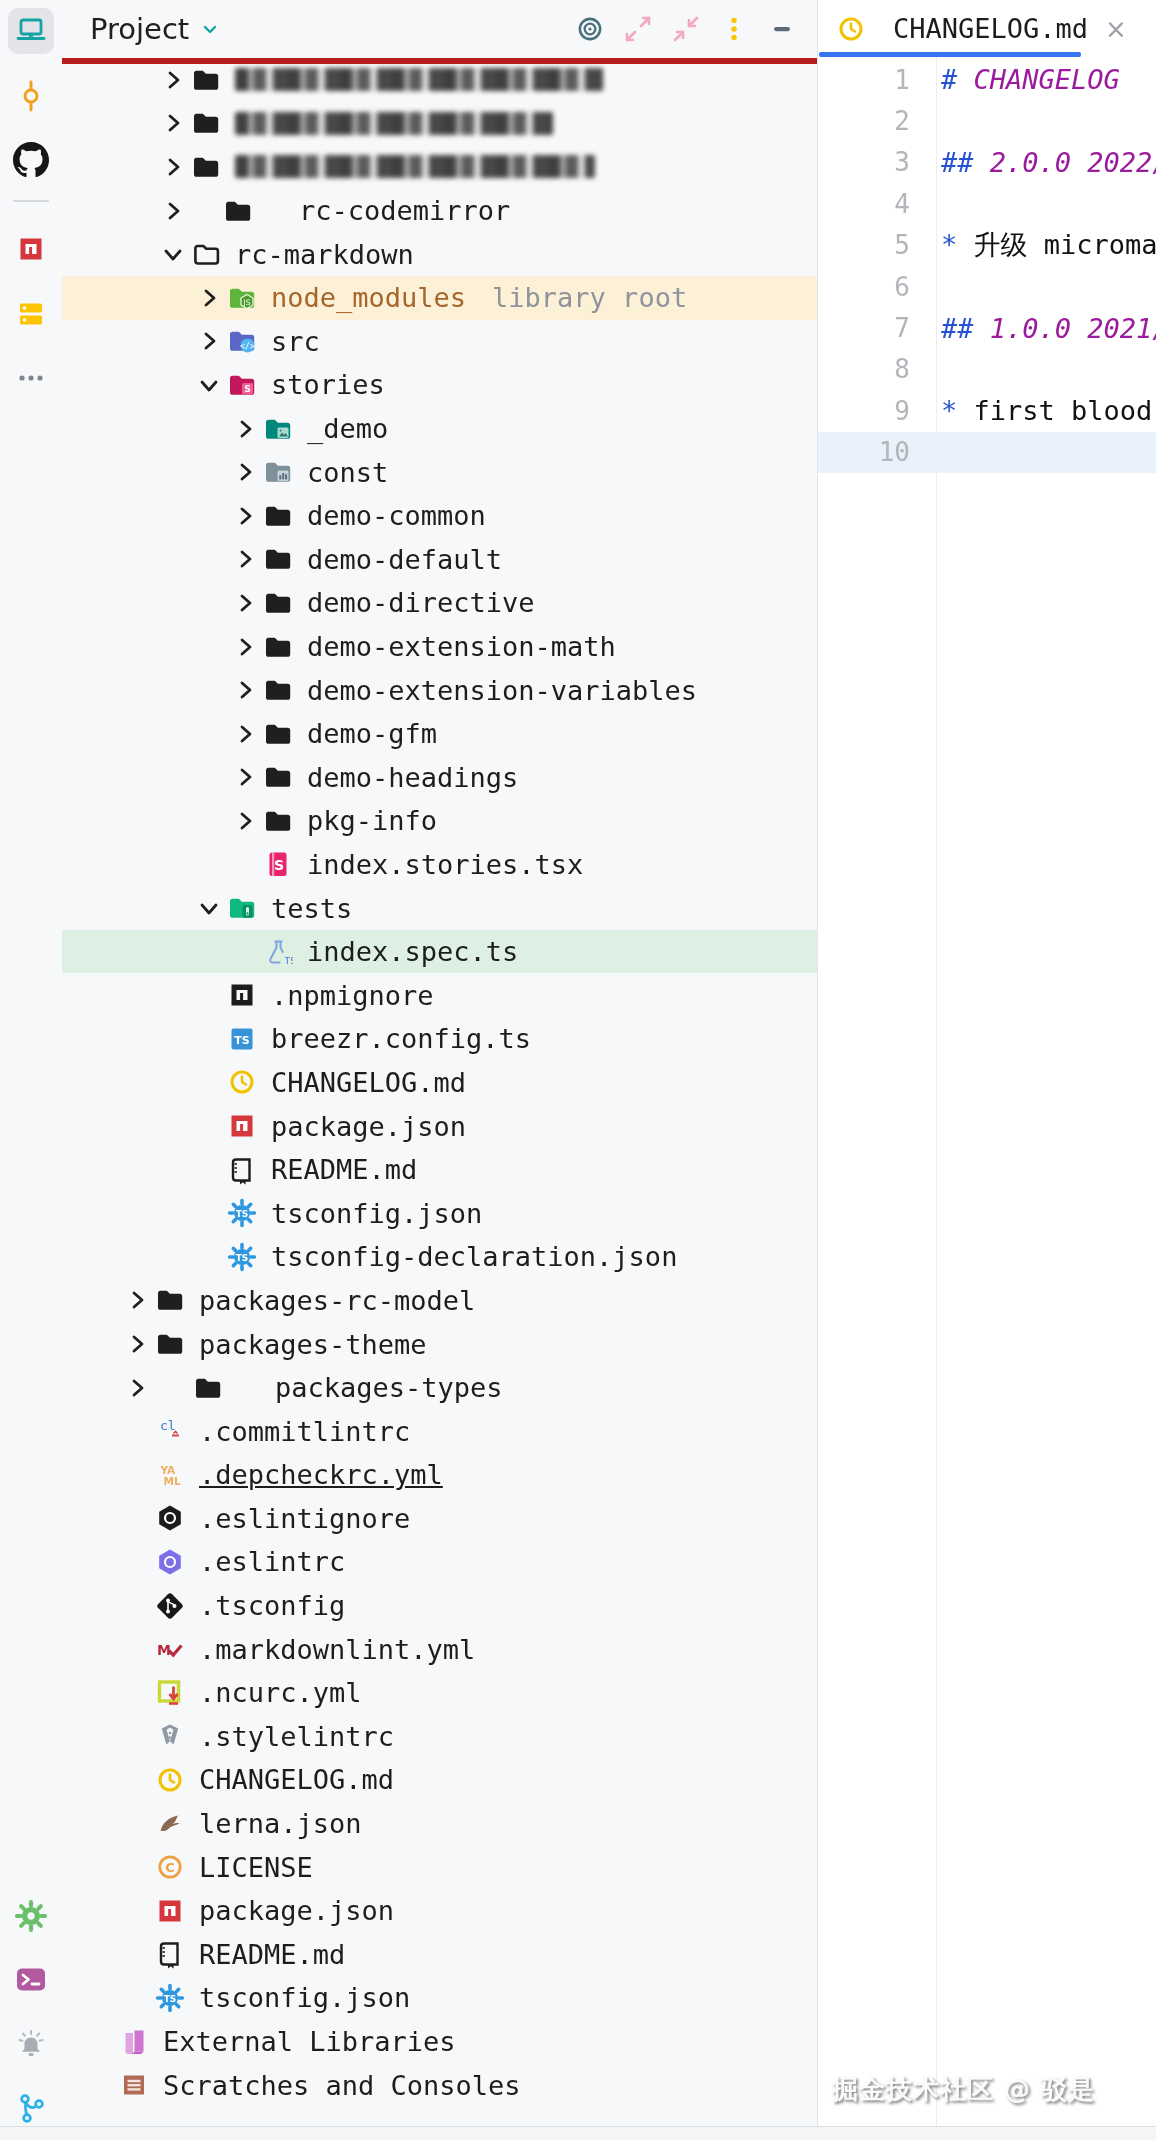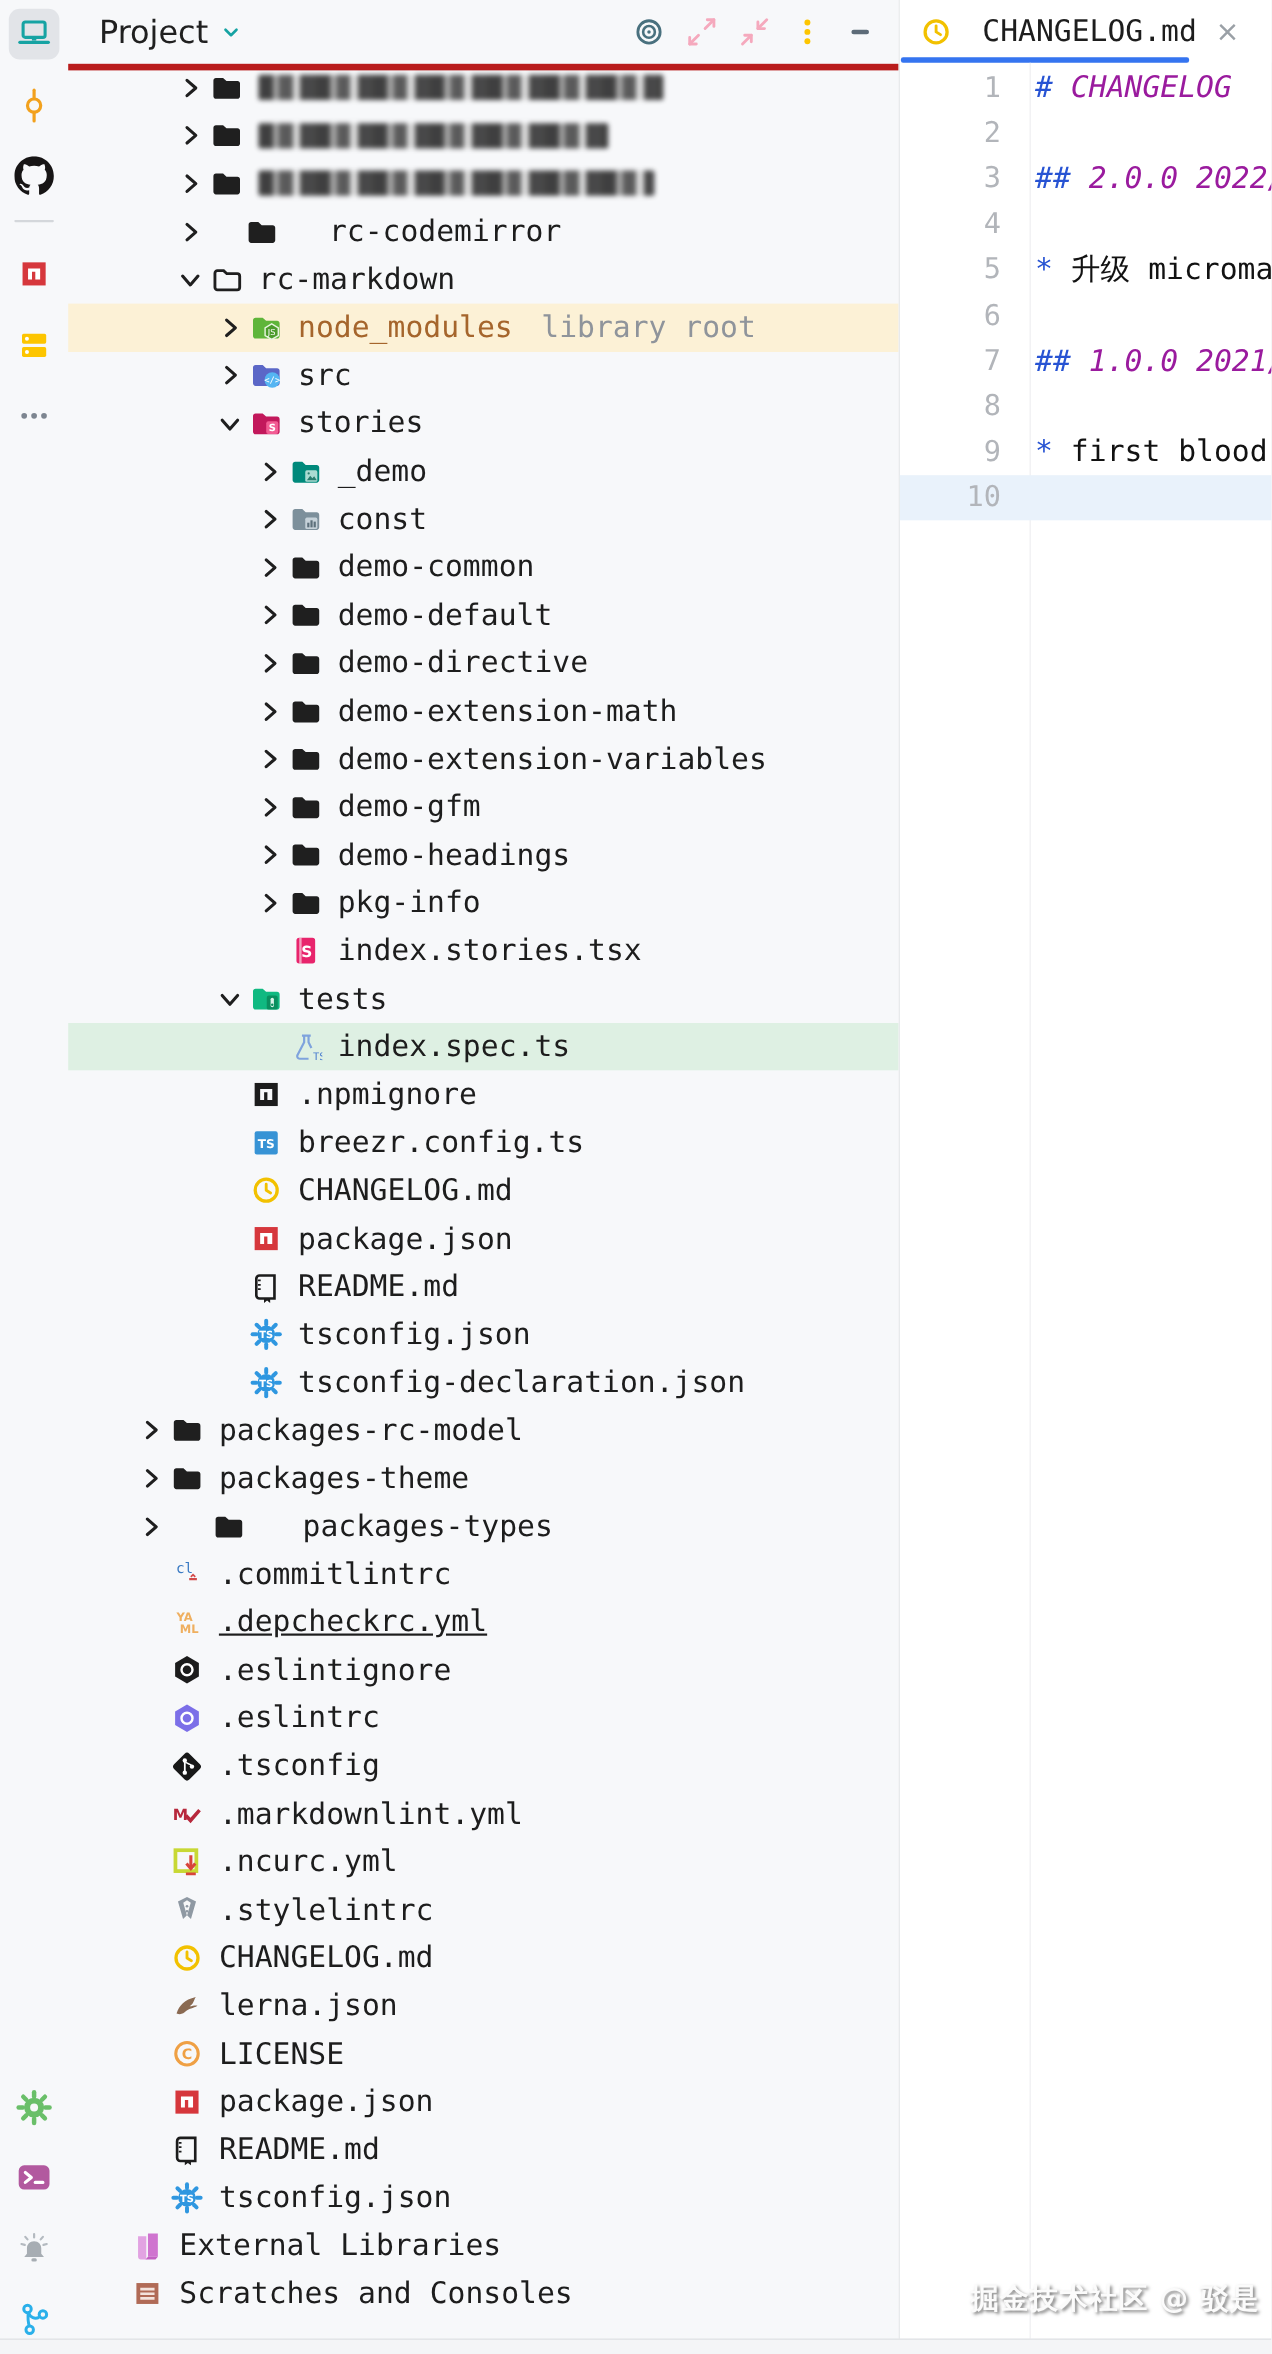--- a/index.html
+++ b/index.html
@@ -42,21 +42,21 @@
   .eline{height:41.4px;display:flex;align-items:center;font-size:27px;}
   .eline.active{background:#e9f2fb;}
   .lnum{width:92px;flex:none;text-align:right;color:#b2b5ba;font-size:26px;}
   .lcode{padding-left:31px;white-space:pre;}
   .tk-mark{color:#2753d3;font-style:italic;}
   .tk-bullet{color:#2753d3;}
   .tk-heading{color:#9a1b9e;font-style:italic;}
   .tk-plain{color:#121212;}
 
   
-  .watermark{position:absolute;left:882px;top:2072px;font-family:"DejaVu Sans", sans-serif;
+  .watermark{position:absolute;left:832px;top:2072px;font-family:"DejaVu Sans", sans-serif;
     font-size:26px;font-weight:bold;letter-spacing:1px;color:#fbfbfb;
     text-shadow:2px 2px 3px rgba(120,120,120,.95), -1px -1px 1px rgba(255,255,255,.9);}
   .bottom-edge{position:absolute;left:0;top:2126px;width:1156px;height:14px;background:#f4f5f7;border-top:1px solid #dcdfe2;}
   svg{display:block;}
 </style>
 </head>
 <body>
 
 <div class="app">
 

